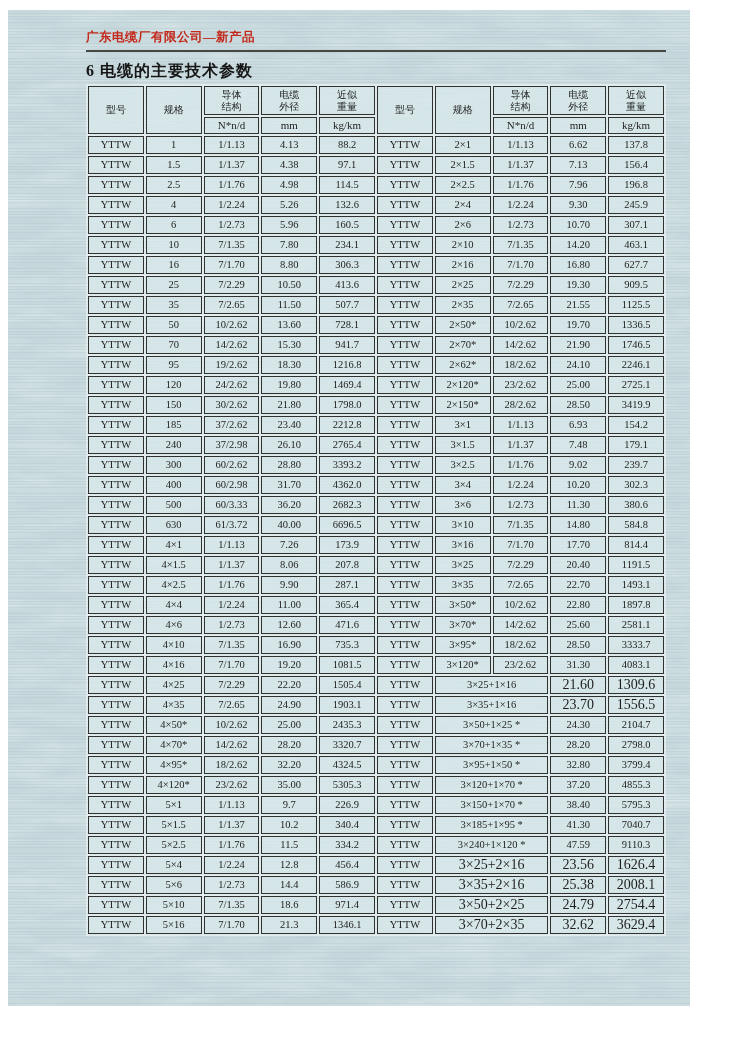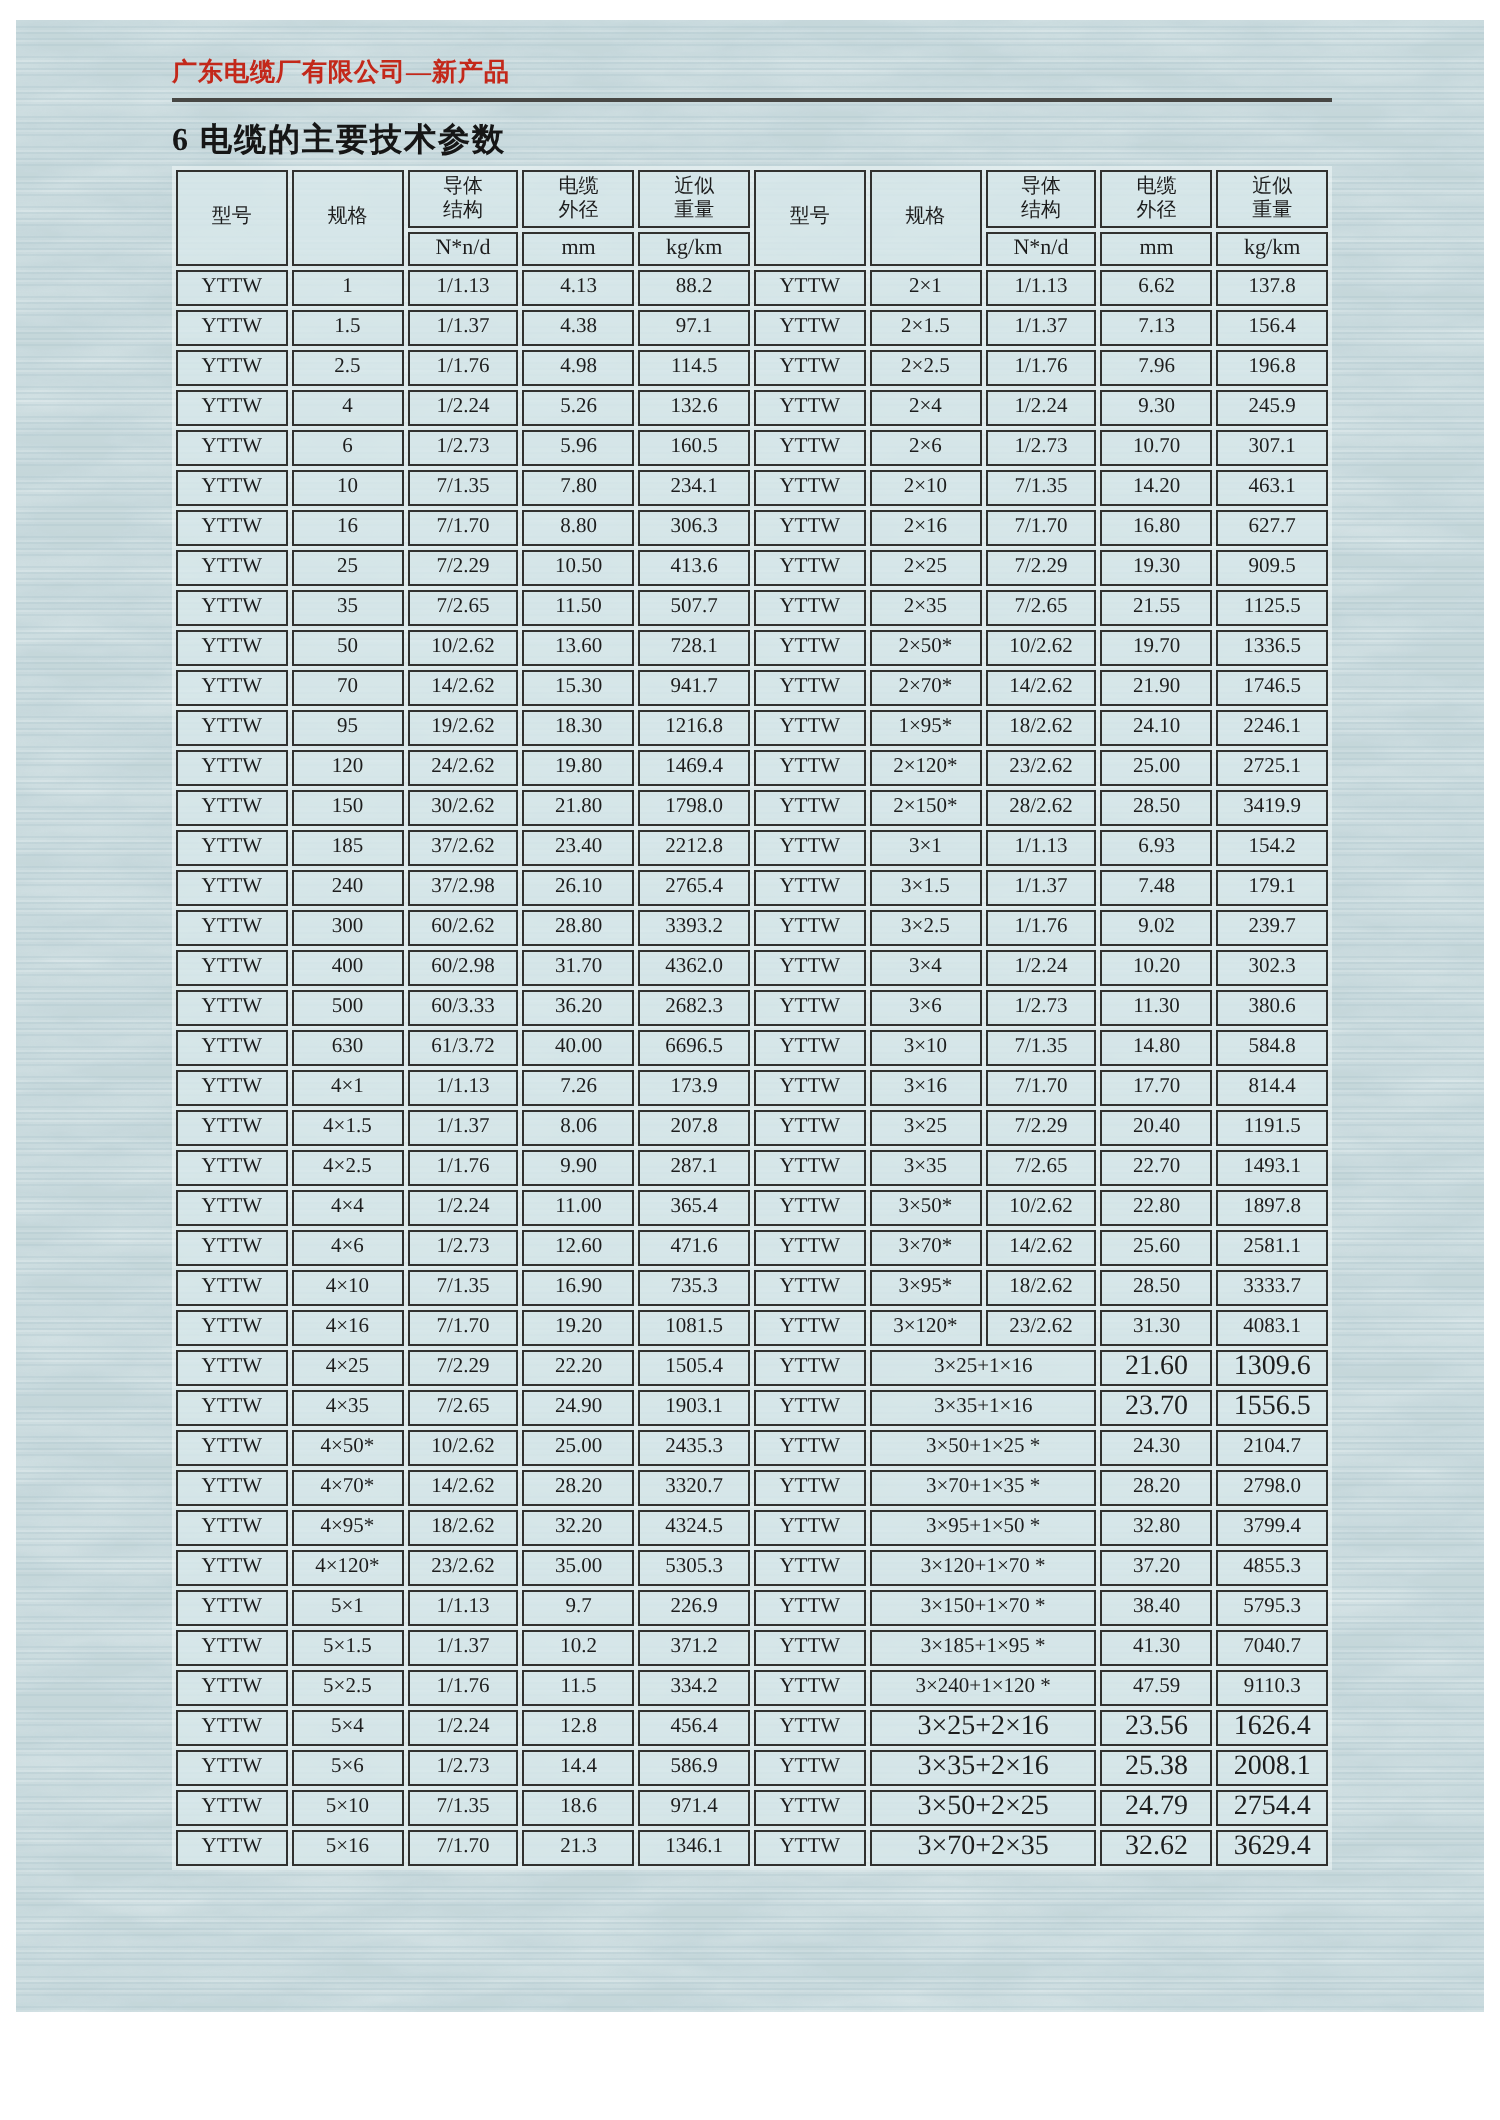--- a/index.html
+++ b/index.html
@@ -3,21 +3,21 @@
 <meta charset="utf-8">
 <style>
   html,body{margin:0;padding:0;}
   body{
     width:750px;height:1060px;
     background:#ffffff;
     font-family:"Liberation Serif","DejaVu Serif",serif;
     position:relative;
   }
   .screen{
-    width:750px;height:1060px;position:relative;overflow:hidden;background:#ffffff;
+    width:690px;height:1060px;position:relative;overflow:hidden;background:#ffffff;
   }
   .paper{
     position:absolute;left:8px;top:10px;width:734px;height:996px;
     background-color:#d9e6e8;
     background-image:
       repeating-linear-gradient(180deg, rgba(255,255,255,0.30) 0 1px, rgba(255,255,255,0) 1px 5px),
       repeating-linear-gradient(180deg, rgba(130,165,178,0.16) 0 1px, rgba(130,165,178,0) 1px 3px);
     overflow:hidden;
   }
   .texture{position:absolute;left:0;top:0;width:734px;height:996px;}
@@ -238,21 +238,21 @@
               <td>21.90</td>
               <td>1746.5</td>
             </tr>
             <tr>
               <td>YTTW</td>
               <td>95</td>
               <td>19/2.62</td>
               <td>18.30</td>
               <td>1216.8</td>
               <td>YTTW</td>
-              <td>1×95*</td>
+              <td>2×62*</td>
               <td>18/2.62</td>
               <td>24.10</td>
               <td>2246.1</td>
             </tr>
             <tr>
               <td>YTTW</td>
               <td>120</td>
               <td>24/2.62</td>
               <td>19.80</td>
               <td>1469.4</td>
@@ -505,21 +505,21 @@
               <td>YTTW</td>
               <td colspan="2">3×150+1×70 *</td>
               <td>38.40</td>
               <td>5795.3</td>
             </tr>
             <tr>
               <td>YTTW</td>
               <td>5×1.5</td>
               <td>1/1.37</td>
               <td>10.2</td>
-              <td>371.2</td>
+              <td>340.4</td>
               <td>YTTW</td>
               <td colspan="2">3×185+1×95 *</td>
               <td>41.30</td>
               <td>7040.7</td>
             </tr>
             <tr>
               <td>YTTW</td>
               <td>5×2.5</td>
               <td>1/1.76</td>
               <td>11.5</td>

